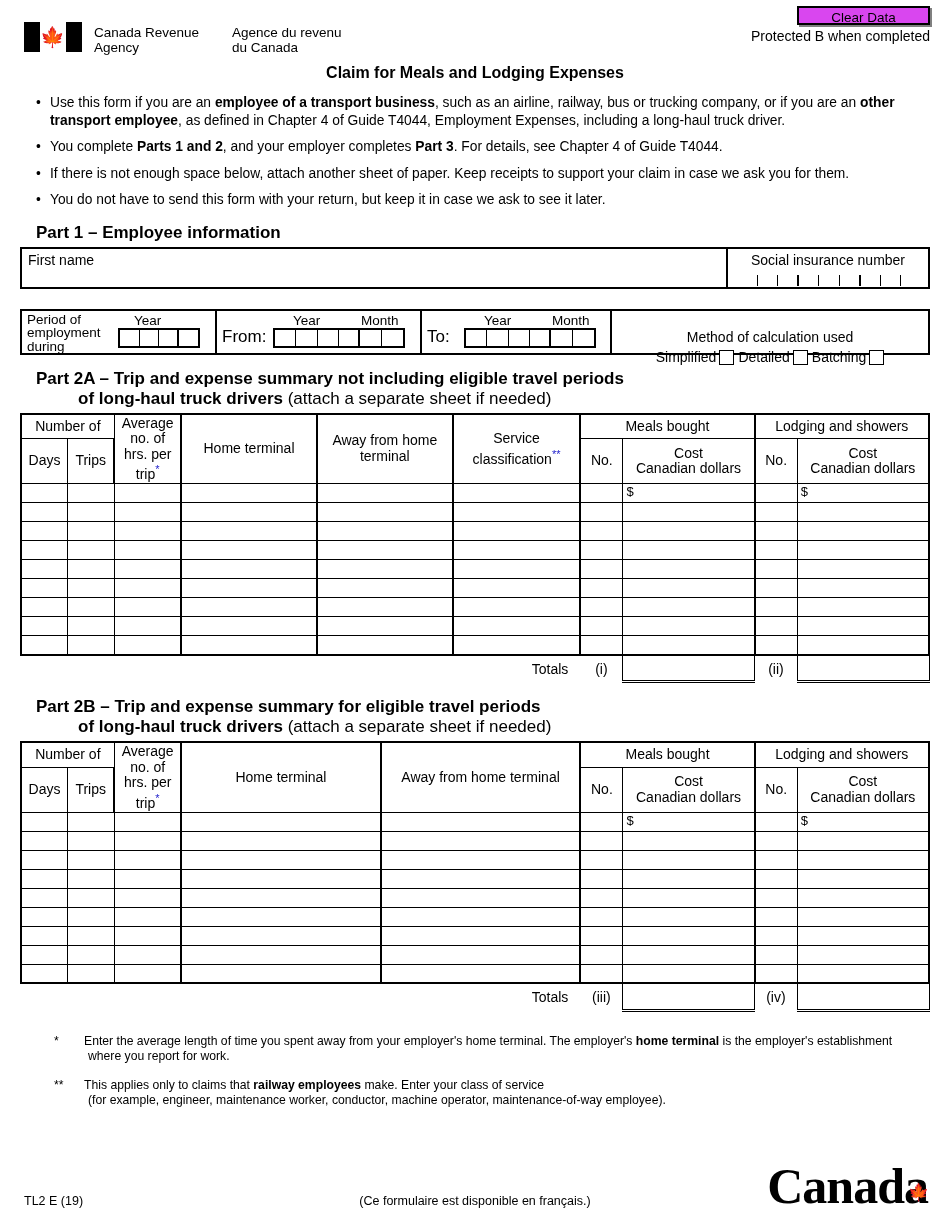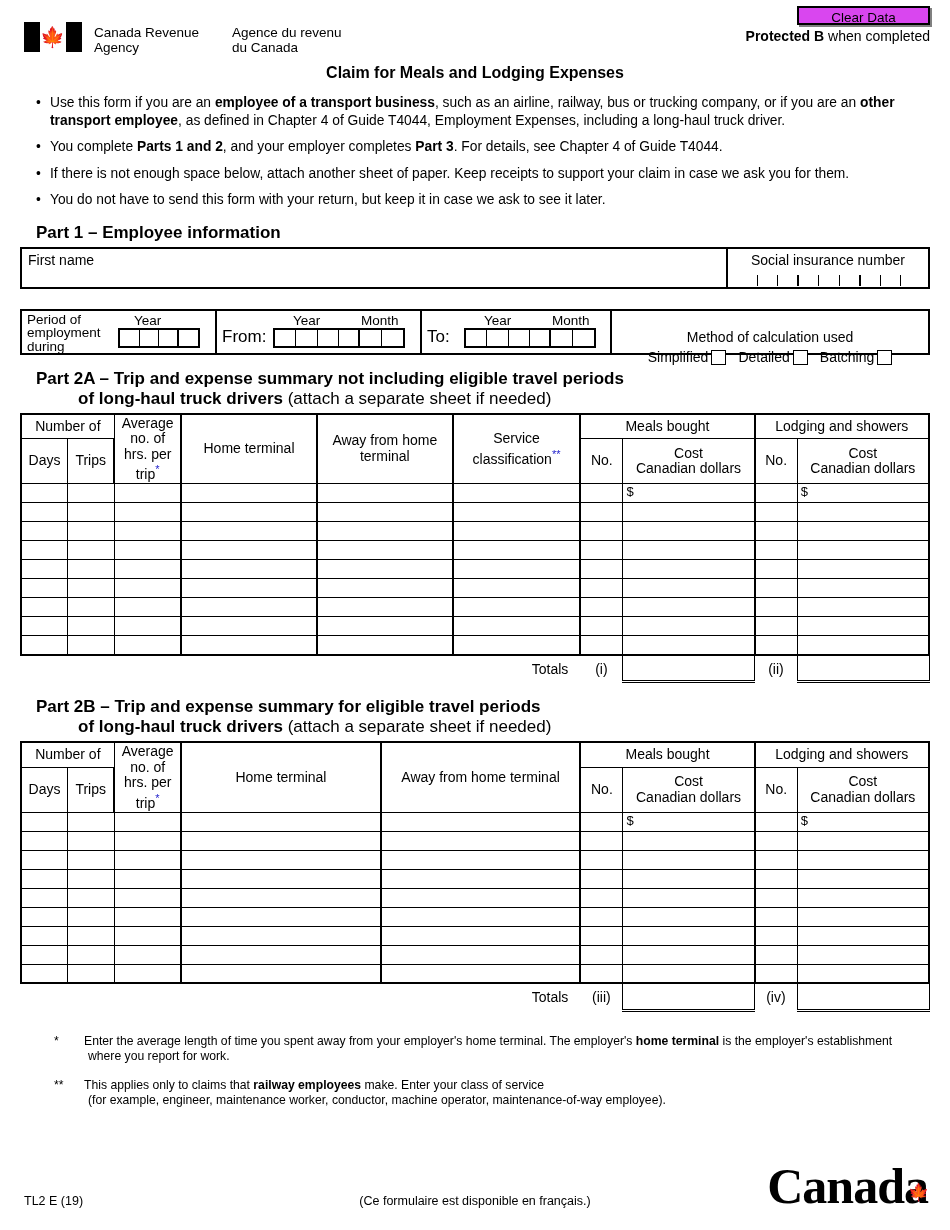--- a/index.html
+++ b/index.html
@@ -48,21 +48,21 @@
     text-align: center;
     line-height: 19px;
     cursor: pointer;
     box-sizing: border-box;
   }
   .protected {
     position: absolute; right: 20px; top: 28px;
     font-size: 14px;
     white-space: nowrap;
   }
-  .protected b { font-weight: bold; }
+  .protected b { font-weight: normal; }
 
   
   .form-title {
     text-align: center;
     font-size: 16px;
     font-weight: bold;
     margin-top: 6px;
   }
 
   
@@ -133,21 +133,21 @@
   }
   .boxrow .bx { border-right: 1px solid #000; box-sizing: border-box; }
   .boxrow .bx:last-child { border-right: none; }
   .boxrow .bx.sep { border-right: 2px solid #000; }
 
   .from-lab { position: absolute; left: 5px; top: 16px; font-size: 17px; }
 
   .method-title { text-align: center; font-size: 14px; padding-top: 18px; }
   .method-opts {
     display: flex; align-items: center; justify-content: center;
-    gap: 12px; font-size: 14px; margin-top: 4px;
+    gap: 4px; font-size: 14px; margin-top: 4px;
   }
   .chk {
     display: inline-block;
     width: 15px; height: 15px;
     border: 1px solid #000;
     background: #fff;
     vertical-align: -3px;
     margin-left: 3px;
     box-sizing: border-box;
   }

